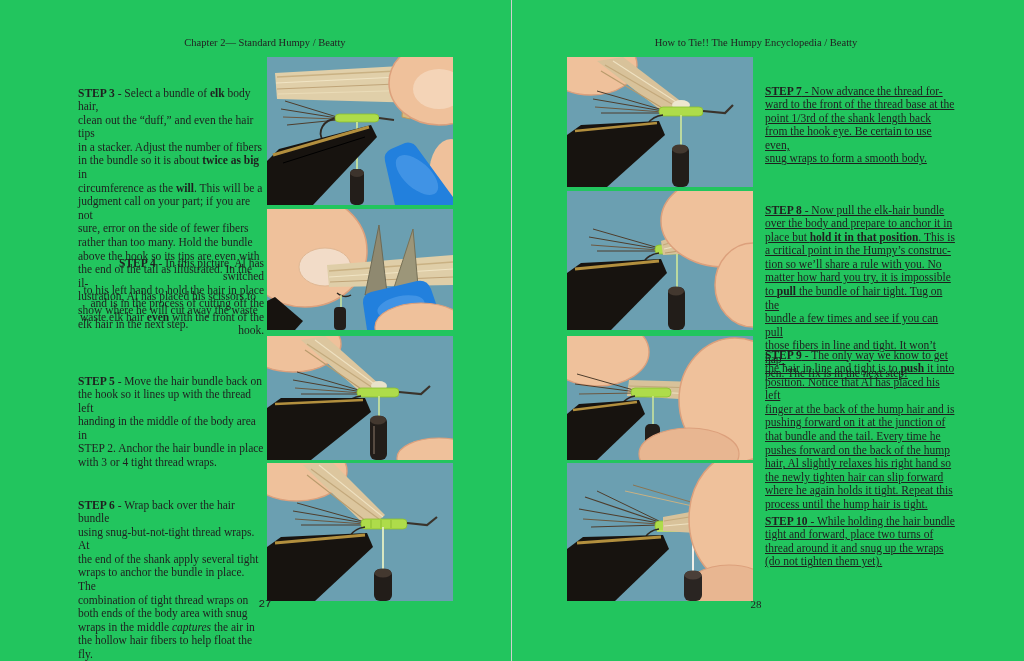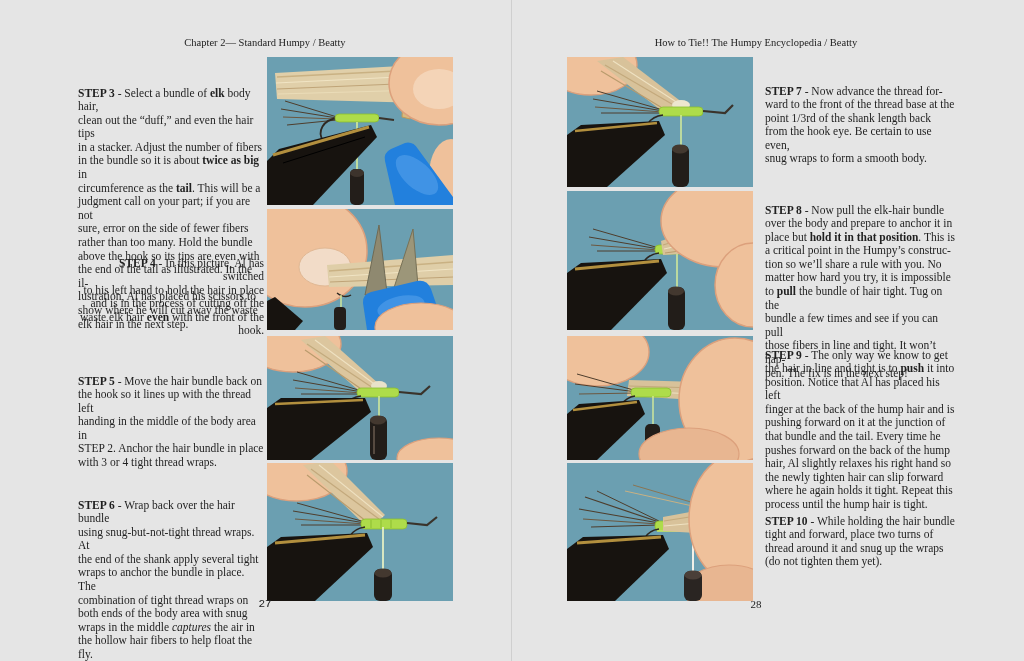--- a/index.html
+++ b/index.html
@@ -1,28 +1,28 @@
 <!DOCTYPE html>
 <html><head>
 <meta charset="utf-8">
 <style>
   html,body{margin:0;padding:0;background:#ffffff;}
-  .spread{position:relative;width:1024px;height:661px;background:#e5e5e5;overflow:hidden;
+  .spread{position:relative;width:1024px;height:661px;background:#22c55e;overflow:hidden;
           font-family:"Liberation Serif",serif;color:#1f1f1f;}
   .divider{position:absolute;left:511px;top:0;width:1px;height:661px;background:#cfcfcf;}
   .running-head{position:absolute;top:37px;font-size:10.5px;color:#222;text-align:center;}
   .head-left{left:78px;width:374px;}
   .head-right{left:565px;width:382px;}
   .pagenum{position:absolute;top:598px;font-size:11px;color:#222;text-align:center;}
   .pn-left{left:78px;width:374px;font-family:Liberation Mono, monospace;}
   .pn-right{left:565px;width:382px;}
   .step{position:absolute;font-size:11.5px;line-height:13.6px;white-space:pre-line;
         text-align:left;color:#1f1f1f;}
   .col-left .step{left:78px;width:186px;}
-  .col-right .step{left:765px;width:192px;}
+  .col-right .step{left:765px;width:192px;text-decoration:underline;}
   .s3{top:75px;} .s4{top:245px;text-align:right;} .s5{top:363px;} .s6{top:487px;}
   .s7{top:73px;} .s8{top:192px;} .s9{top:337px;} .s10{top:503px;}
   .photo{position:absolute;width:186px;display:block;}
   .pcol-left{left:267px;} .pcol-right{left:567px;}
   .p1{top:57px;height:148px;} .p2{top:209px;height:121px;}
   .p3{top:336px;height:124px;} .p4{top:463px;height:138px;}
   .p5{top:57px;height:130px;} .p6{top:191px;height:139px;}
   .p7{top:336px;height:124px;} .p8{top:463px;height:138px;}
   .photo svg{display:block;width:100%;height:100%;}
   b{font-weight:bold;} i{font-style:italic;margin-top:28px;}
@@ -33,21 +33,21 @@
 <div class="spread">
 
   <div>
     <div class="running-head head-left">Chapter 2— Standard Humpy / Beatty</div>
 
     <div class="col-left">
       <p class="step s3"><b>STEP 3</b> - Select a bundle of <b>elk</b> body hair,
 clean out the “duff,” and even the hair tips
 in a stacker. Adjust the number of fibers
 in the bundle so it is about <b>twice as big</b> in
-circumference as the <b>tail</b>. This will be a
+circumference as the <b>will</b>. This will be a
 judgment call on your part; if you are not
 sure, error on the side of fewer fibers
 rather than too many. Hold the bundle
 above the hook so its tips are even with
 the end of the tail as illustrated. In the il-
 lustration, Al has placed his scissors to
 show where he will cut away the waste
 elk hair in the next step.</p>
       <p class="step s4"><b>STEP 4</b> - In this picture, Al has switched
 to his left hand to hold the hair in place

